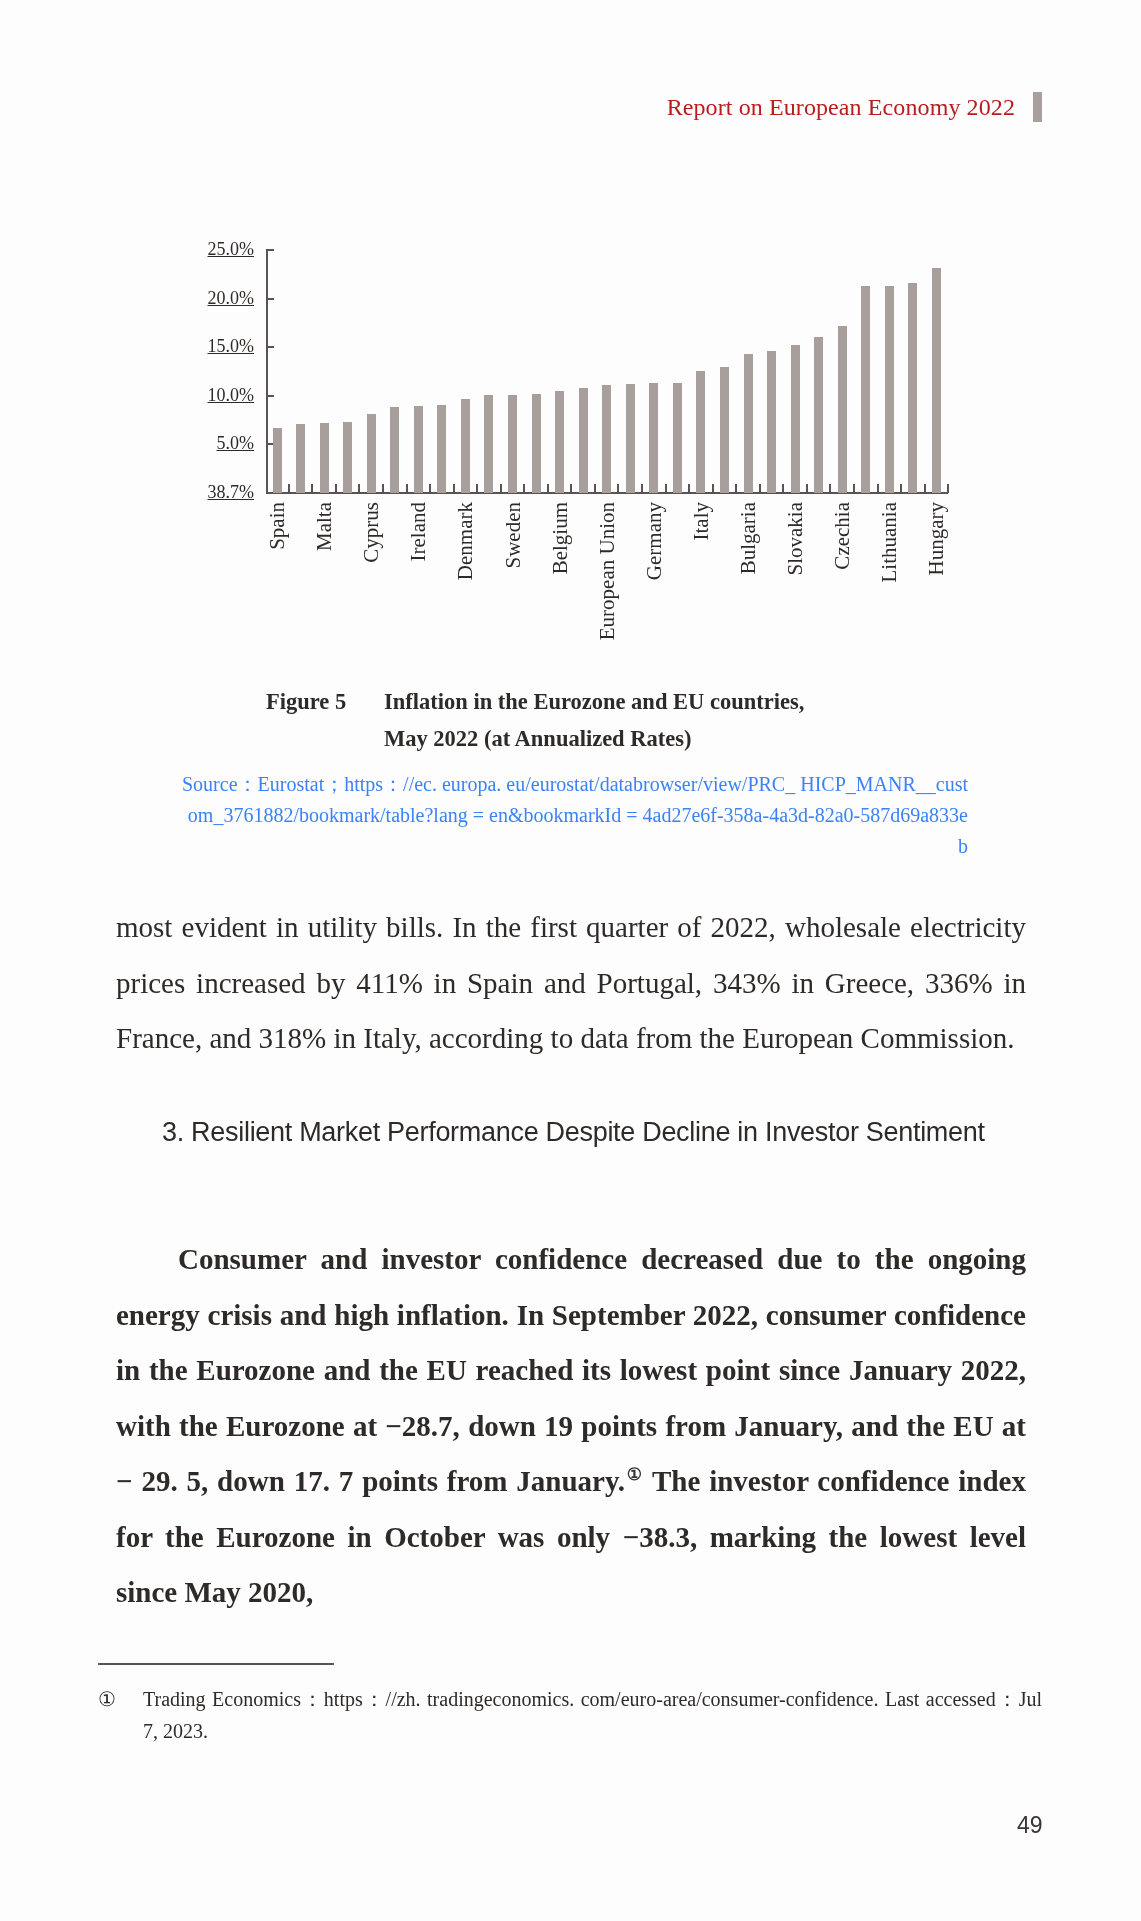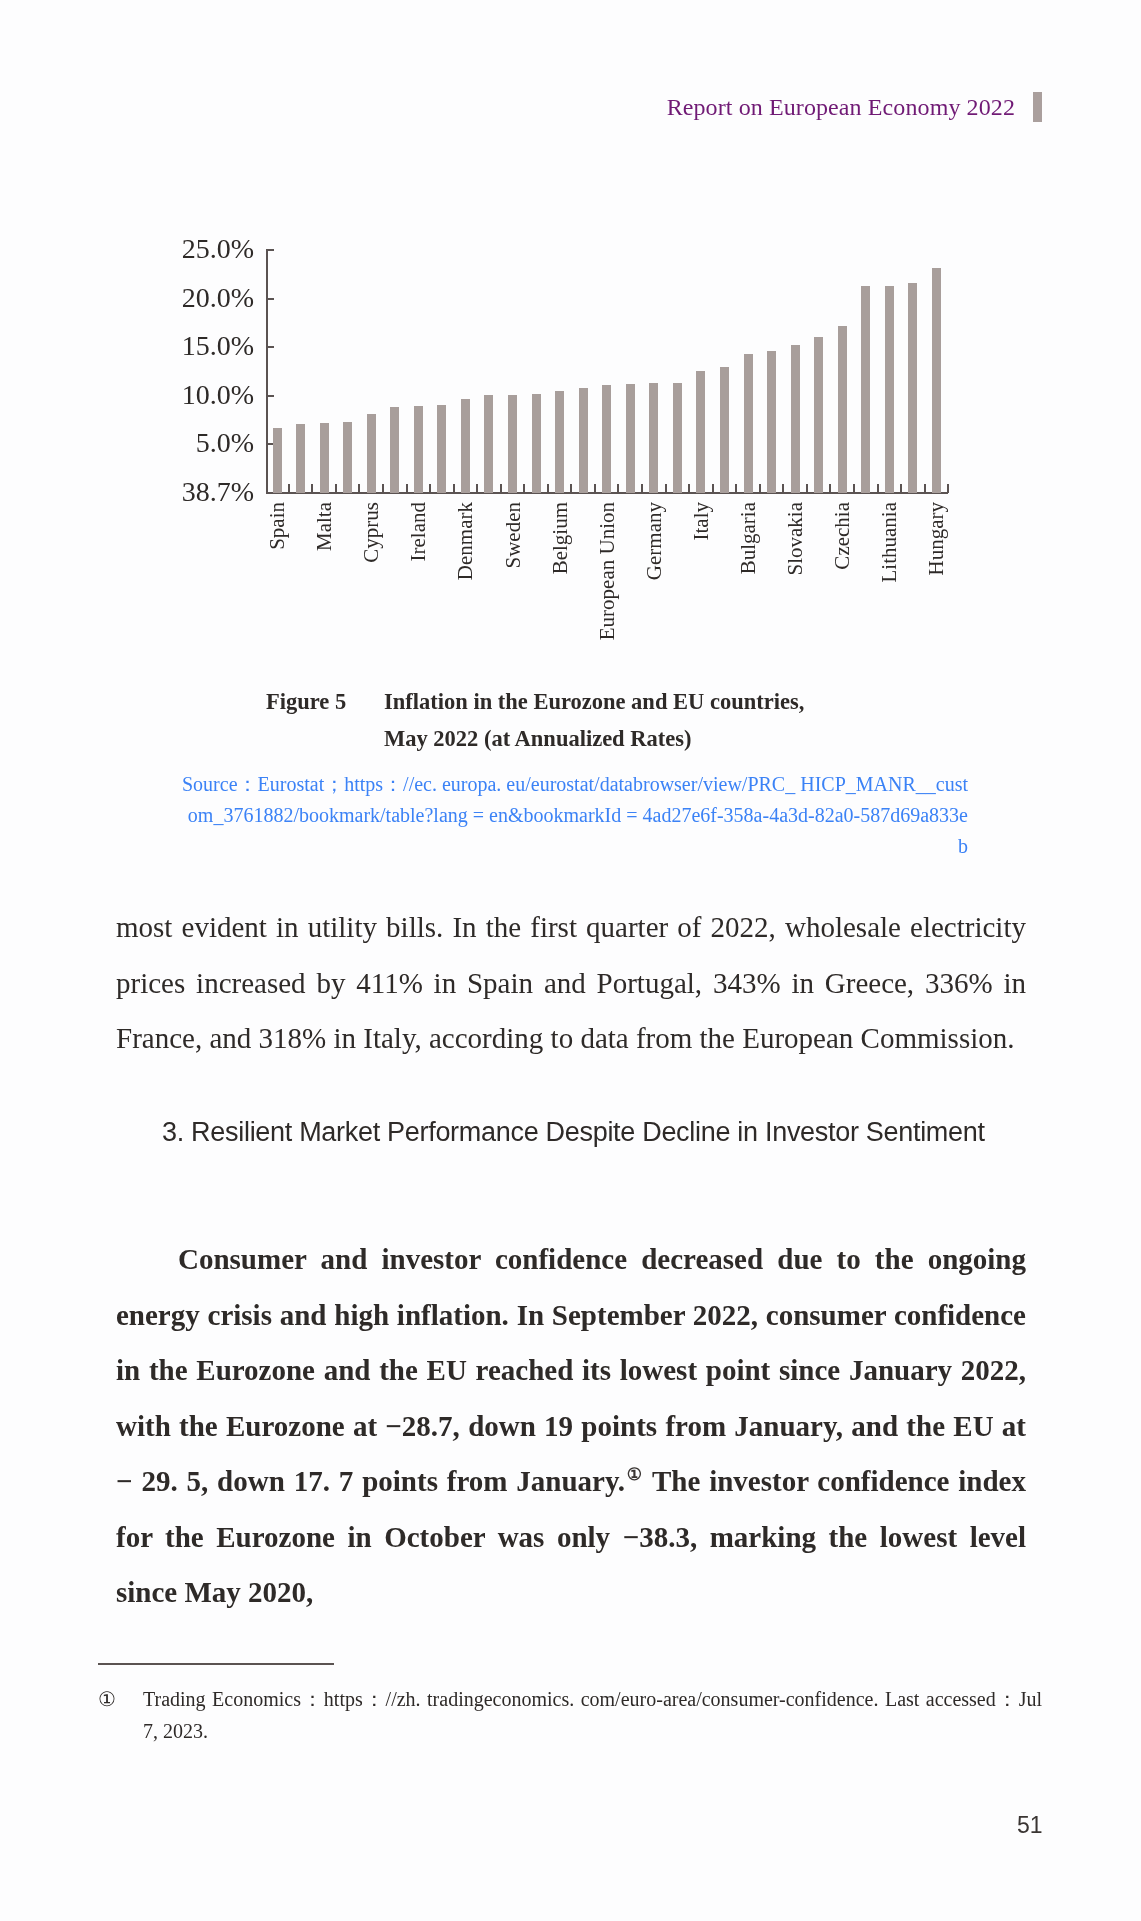--- a/index.html
+++ b/index.html
@@ -6,31 +6,31 @@
   body {
     width: 1141px; height: 1921px; position: relative; overflow: hidden;
     background: #fdfdfe; color: #2e2a28;
     font-family: "Liberation Serif", "DejaVu Serif", serif;
   }
   .running-header {
     position: absolute; top: 92px; right: 99px; height: 30px;
     display: flex; align-items: center; gap: 18px;
   }
   .running-header .title {
-    font-size: 24px; color: #701a75; letter-spacing: 0.1px;
+    font-size: 24px; color: #b91c1c; letter-spacing: 0.1px;
   }
   .running-header .tab-bar {
     width: 9px; height: 30px; background: #aa9f9d;
   }
 
   
   .chart { position: absolute; left: 0; top: 0; width: 1141px; height: 700px; }
   .y-tick-label {
-    position: absolute; font-size: 28px; color: #2e2a28; text-align: right; width: 80px;
-    left: 174px; line-height: 22px;
+    position: absolute; font-size: 18px; color: #2e2a28; text-align: right; width: 80px;
+    left: 174px; line-height: 22px; text-decoration: underline;
   }
   .axis-y {
     position: absolute; left: 266px; top: 250px; width: 2px; height: 244px; background: #5b5352;
   }
   .axis-y-tick {
     position: absolute; left: 266px; width: 8px; height: 2px; background: #5b5352;
   }
   .axis-x {
     position: absolute; left: 266px; top: 492px; width: 682px; height: 2px; background: #5b5352;
   }
@@ -204,13 +204,13 @@
 <div class="body-text p2">
   <p><span>Consumer and investor confidence decreased due to the ongoing energy crisis and high inflation. In September 2022, consumer confidence in the Eurozone and the EU reached its lowest point since January 2022, with the Eurozone at −28.7, down 19 points from January, and the EU at − 29. 5, down 17. 7 points from January.</span><span class="fn-ref">①</span><span> The investor confidence index for the Eurozone in October was only −38.3, marking the lowest level since May 2020,</span></p>
 </div>
 
 <div class="footnote-rule"></div>
 <div class="footnote">
   <span class="marker">①</span>
   <div class="fn-body">Trading Economics：https：//zh. tradingeconomics. com/euro-area/consumer-confidence. Last accessed：Jul 7, 2023.</div>
 </div>
 
-<div class="page-number">51</div>
+<div class="page-number">49</div>
 
 </body></html>

